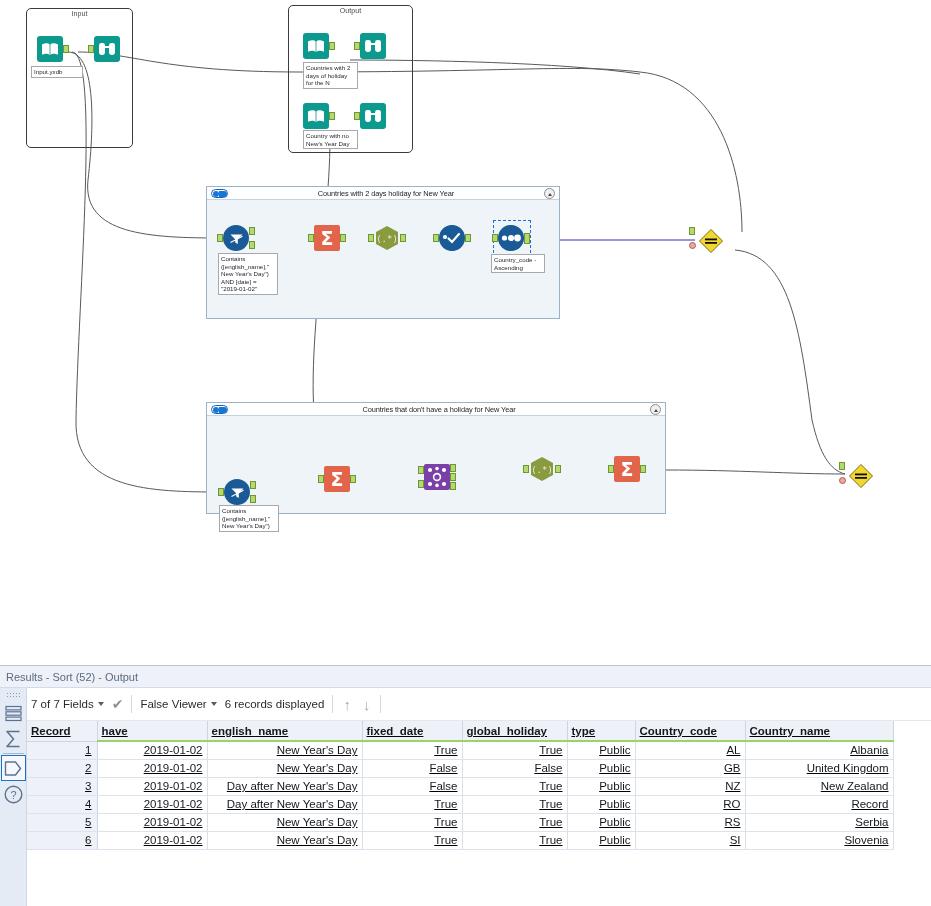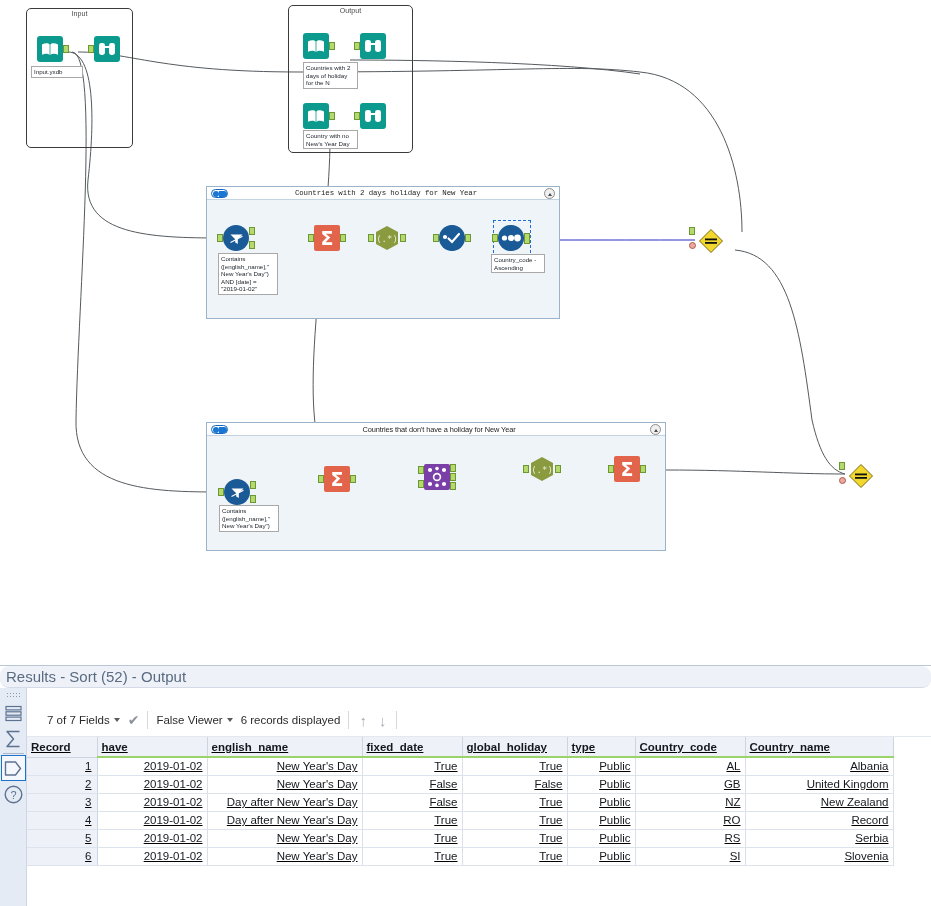--- a/index.html
+++ b/index.html
@@ -147,21 +147,21 @@
     position: absolute; left: 0; top: 665px;
     width: 931px; height: 241px;
     background: #ffffff;
     border-top: 1px solid #b9c6d4;
   }
   #results-titlebar {
     height: 22px; background: #eef2f8;
     border-bottom: 1px solid #d4dbe6;
     display: flex; align-items: center;
     padding-left: 6px;
-    font-size: 15px; color: #5a6b80; border-radius: 9px;
+    font-size: 11px; color: #5a6b80;
   }
   #results-main { display: flex; height: calc(100% - 22px); }
 
   #res-sidebar {
     width: 27px; flex: 0 0 27px;
     background: #e5ebf4;
     border-right: 1px solid #cdd6e2;
     padding-top: 4px;
     display: flex; flex-direction: column; align-items: center;
   }
@@ -175,22 +175,22 @@
     border: 1px solid transparent;
   }
   .sb-icon.active { border: 1px solid #1a73c8; background:#f4f8fd; }
   .sb-sep { width: 21px; height:1px; background:#aab8c9; margin: 1px 0; }
 
   #res-right { flex: 1; display:flex; flex-direction: column; min-width:0; }
   #res-toolbar {
     height: 33px; background: #ffffff;
     border-bottom: 1px solid #e3e8ef;
     display: flex; align-items: center;
-    padding: 0 20px; gap: 8px;
-    font-size: 11.5px; color: #2b2b2b; margin-top: 16px;
+    padding: 0 4px; gap: 8px;
+    font-size: 11.5px; color: #2b2b2b;
   }
   .tb-item { display:flex; align-items:center; gap:4px; white-space: nowrap; }
   .caret { width:0;height:0;border-left:3.5px solid transparent;border-right:3.5px solid transparent;border-top:4.5px solid #5a5a5a; }
   .tb-div { width:1px; height:18px; background:#d5dae1; }
   .chk { color:#8d9199; font-size:14px; }
   .arrow-btn { color:#a9afb8; font-size:15px; padding: 0 2px; }
 
   
   #tablewrap { flex:1; overflow:hidden; background:#fff;text-decoration:underline; }
   table#grid { border-collapse: collapse; width: 866px; table-layout: fixed; }
@@ -310,21 +310,21 @@
       <svg width="18" height="14" viewBox="0 0 18 14">
         <rect x="1" y="1" width="6" height="12" rx="2.4" fill="#fff"></rect>
         <rect x="11" y="1" width="6" height="12" rx="2.4" fill="#fff"></rect>
         <rect x="7" y="4" width="4" height="2" fill="#fff"></rect>
       </svg>
     </div>
   </div>
   <div class="annot" style="left:303px; top:130px; width:55px;">Country with no
 New's Year Day</div>
 
-  <div class="wcontainer" style="left:206px; top:186px; width:354px; height:133px;font-family:Liberation Mono, monospace;">
+  <div class="wcontainer" style="left:206px; top:186px; width:354px; height:133px;">
     <div class="wc-head">
       <div class="toggle"></div>
       <div class="wc-title">Countries with 2 days holiday for New Year</div>
       <div class="collapse-btn"></div>
     </div>
     <div class="wc-body"></div>
   </div>
 
   <div class="tool" style="left:223px; top:225px;">
     <div class="port" style="left:-6px; top:9px;"></div>
@@ -393,21 +393,21 @@
     <div class="port red" style="left:-9px; top:14px;"></div>
     <div class="diamond">
       <svg width="26" height="26" viewBox="0 0 26 26">
         <polygon points="13,1.5 24.5,13 13,24.5 1.5,13" fill="#f2d82e" stroke="#7a6b10" stroke-width="1"></polygon>
         <rect x="7" y="10.5" width="12" height="1.8" fill="#111"></rect>
         <rect x="7" y="14" width="12" height="1.8" fill="#111"></rect>
       </svg>
     </div>
   </div>
 
-  <div class="wcontainer" style="left:206px; top:422px; width:460px; height:129px;">
+  <div class="wcontainer" style="left:206px; top:402px; width:460px; height:112px;">
     <div class="wc-head">
       <div class="toggle"></div>
       <div class="wc-title">Countries that don't have a holiday for New Year</div>
       <div class="collapse-btn"></div>
     </div>
     <div class="wc-body"></div>
   </div>
 
   <div class="tool" style="left:224px; top:479px;">
     <div class="port" style="left:-6px; top:9px;"></div>

